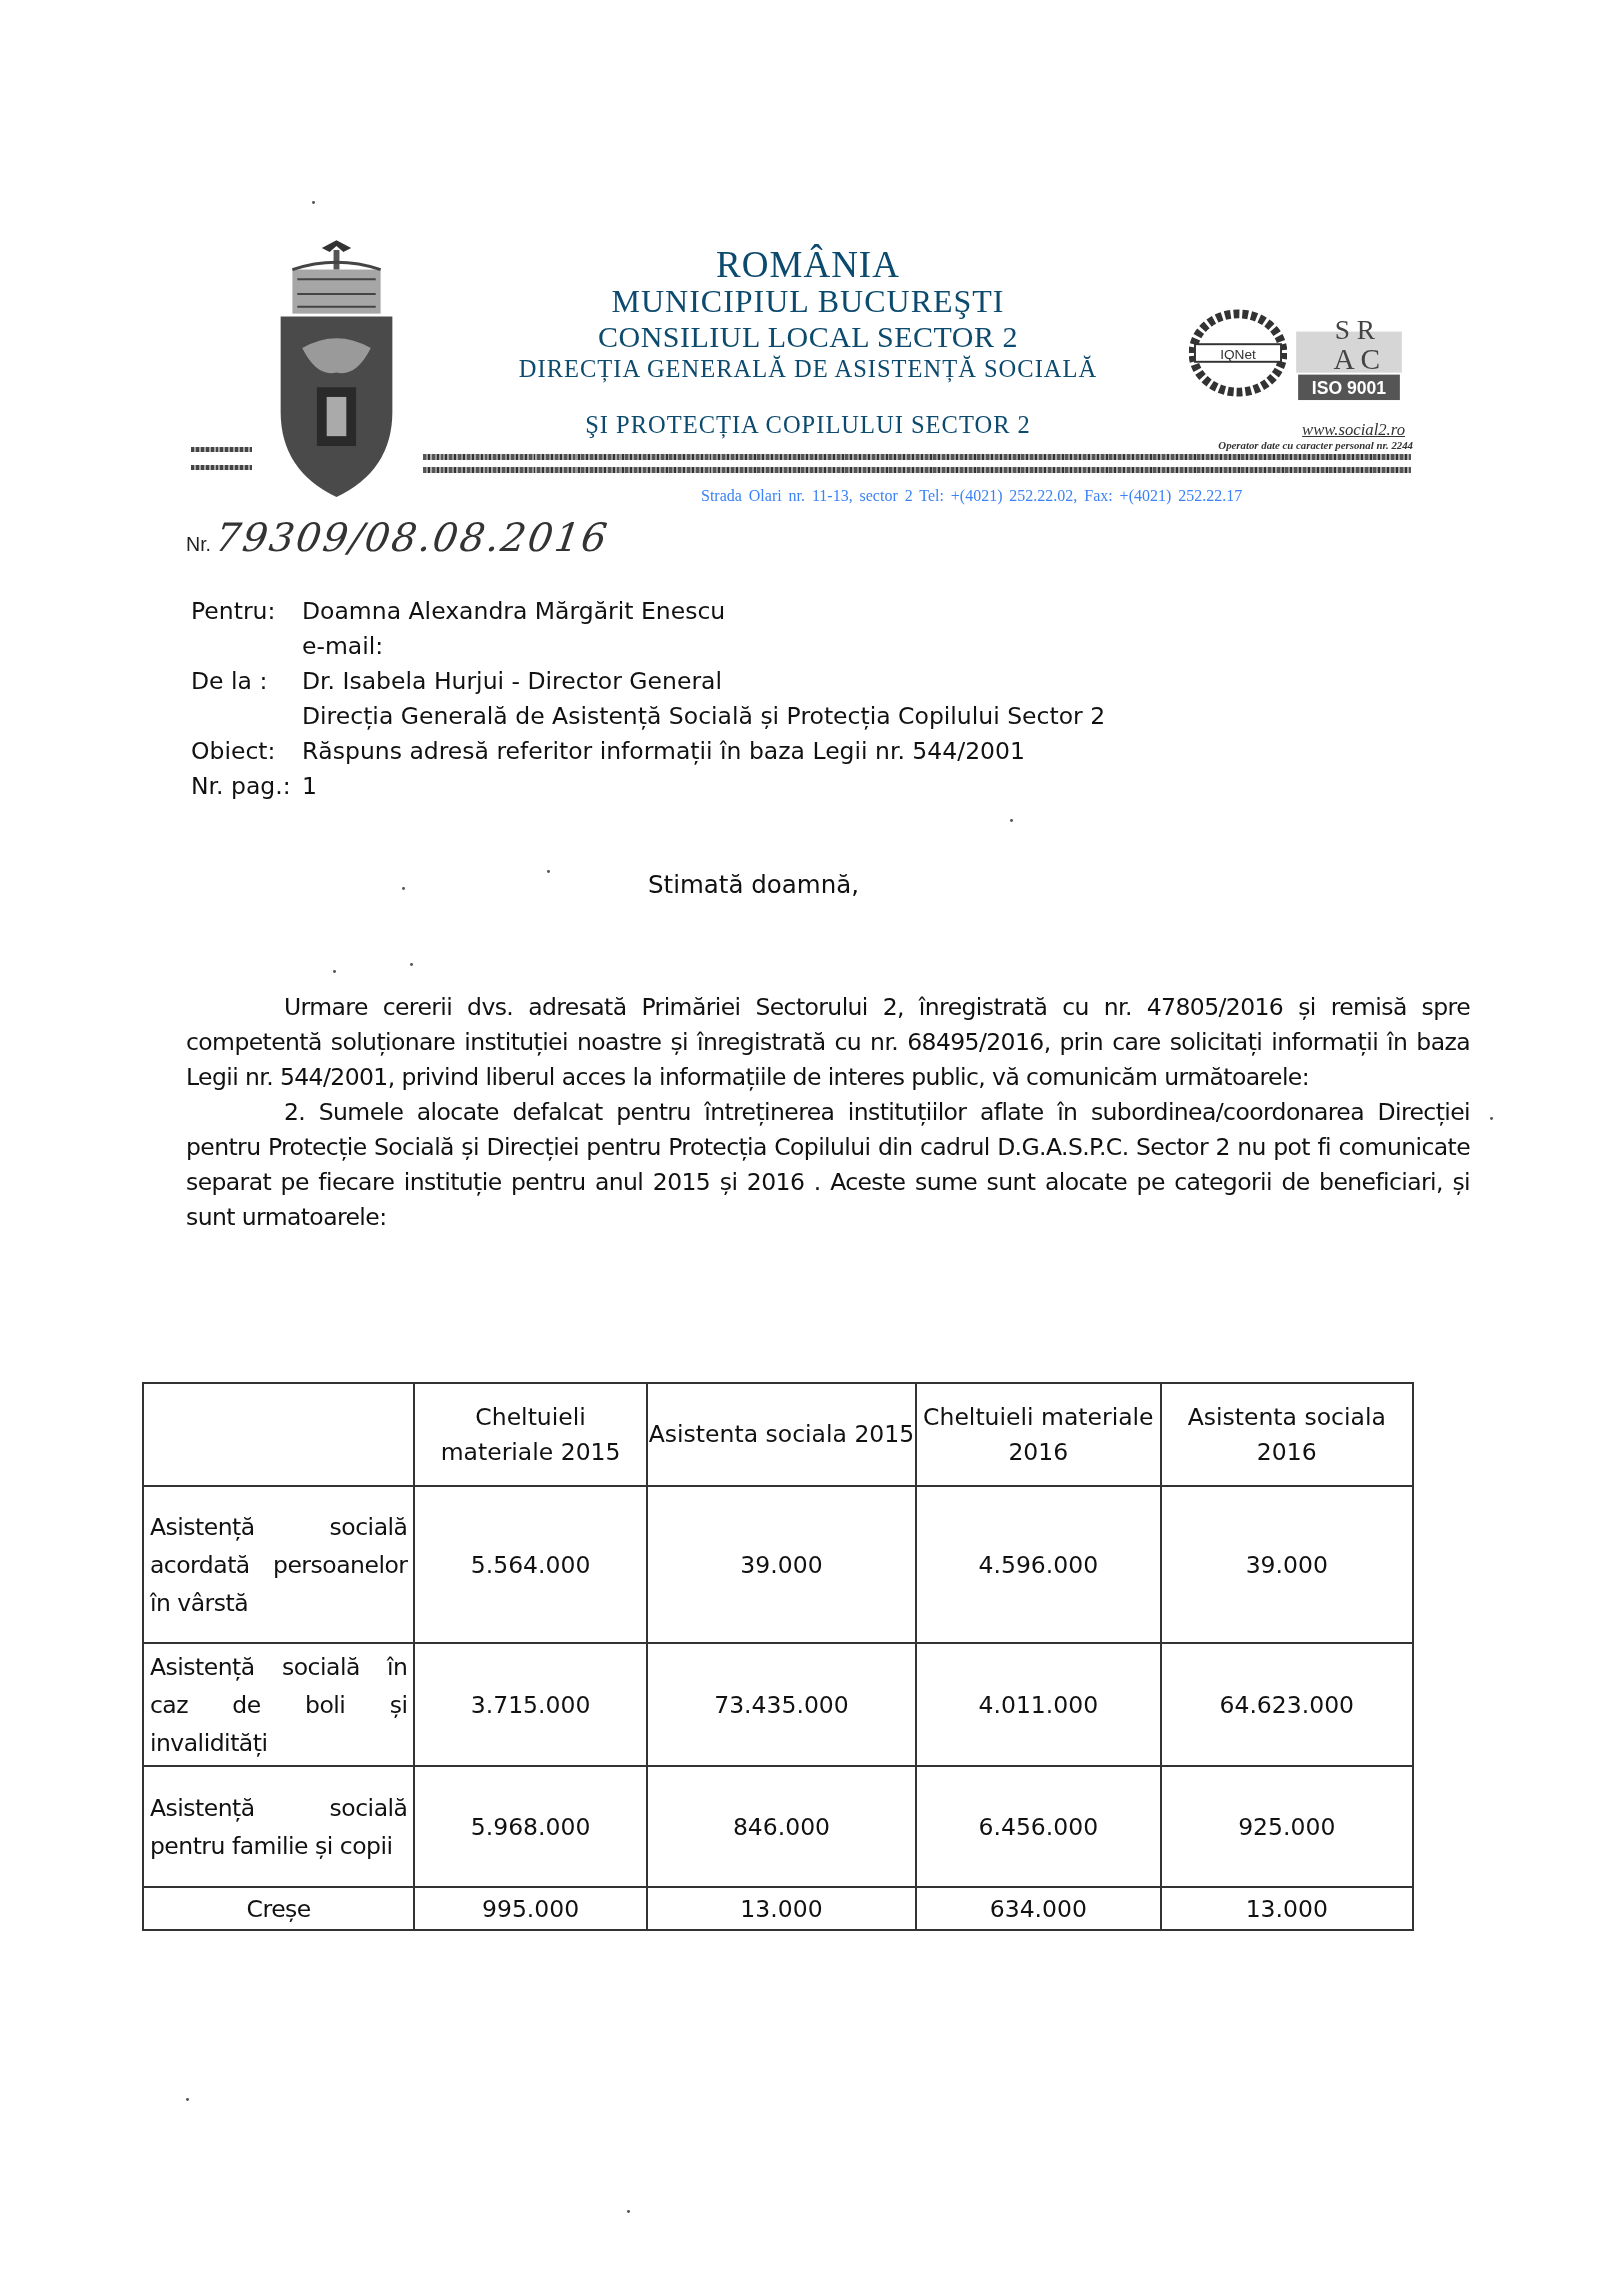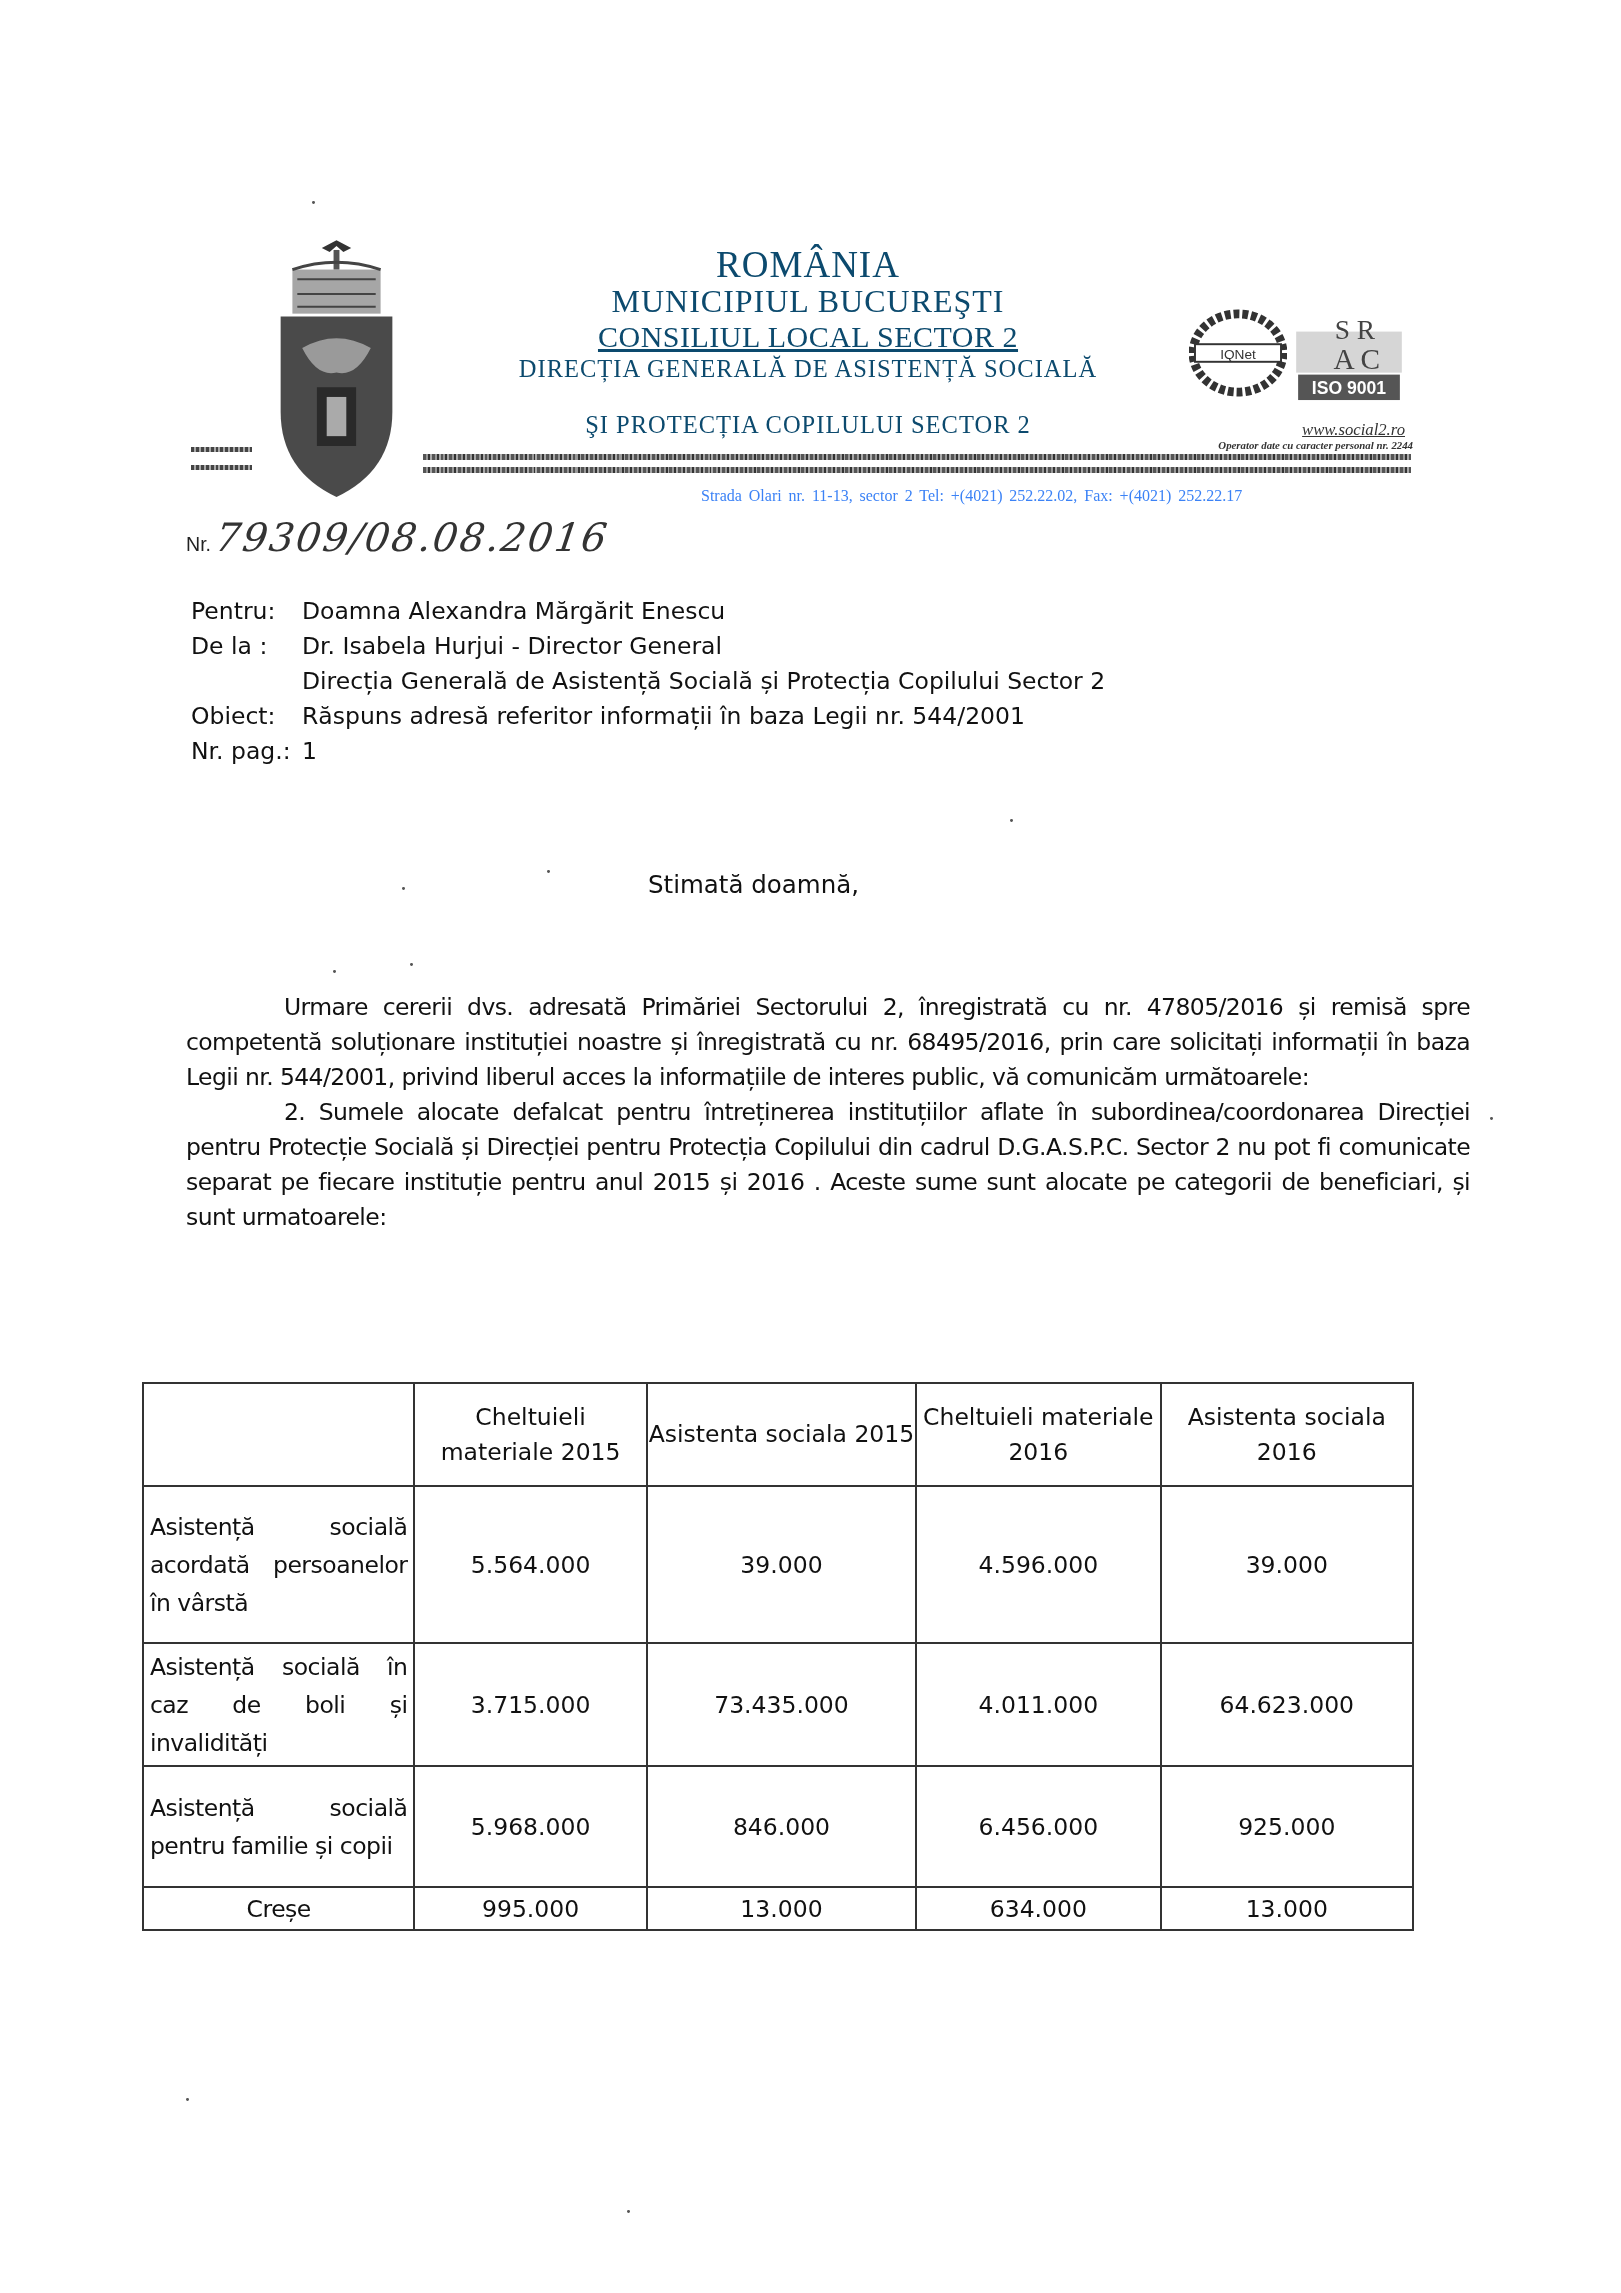--- a/index.html
+++ b/index.html
@@ -6,21 +6,21 @@
   body { width: 1621px; height: 2294px; position: relative; overflow: hidden;
          font-family: "DejaVu Sans", sans-serif; color: #111; }
   .abs { position: absolute; }
 
   
   .crest { left: 263px; top: 240px; width: 147px; height: 260px; }
   .lh { left: 421px; top: 245px; width: 774px; text-align: center;
         font-family: "Liberation Serif", serif; color: #0c4a6e; }
   .lh .l1 { font-size: 37px; line-height: 39px; letter-spacing: 1px; }
   .lh .l2 { font-size: 32px; line-height: 35px; letter-spacing: 1px; }
-  .lh .l3 { font-size: 30px; line-height: 35px; letter-spacing: 0.5px; text-decoration: underline; }
+  .lh .l3 { font-size: 30px; line-height: 35px; letter-spacing: 0.5px; }
   .lh .l4 { font-size: 24.5px; line-height: 29px; letter-spacing: 1px; }
   .lh .l5 { font-size: 24.5px; line-height: 27.4px; letter-spacing: 1px; margin-top: 28px; }
   .logo-iqnet { left: 1189px; top: 309px; width: 98px; height: 88px; }
   .logo-srac { left: 1296px; top: 312px; width: 128px; height: 90px; }
   .website { right: 216px; top: 420px; font-family: "Liberation Serif", serif;
              font-size: 16.7px; font-style: italic; text-decoration: underline; color: #333; }
   .operator { right: 208px; top: 439px; font-family: Liberation Serif, serif;
               font-size: 10.8px; font-style: italic; font-weight: bold; color: #333; }
   .rule { left: 423px; width: 988px; height: 5.9px;
           background: repeating-linear-gradient(90deg, #555 0 2.9px, #999 2.9px 4.9px, #333 4.9px 6.9px, #aaa 6.9px 8.8px); }
@@ -120,20 +120,24 @@
   <span class="label">Nr.</span>
   <span class="hand">79309/08.08.2016</span>
 </div>
 
 <div class="abs meta">
   <div class="row">
     <span class="k">Pentru:</span>
     <span class="v">Doamna Alexandra Mărgărit Enescu</span>
   </div>
   <div class="row">
+    <span class="k"></span>
+    <span class="v">e-mail:</span>
+  </div>
+  <div class="row">
     <span class="k">De la  :</span>
     <span class="v">Dr. Isabela Hurjui  - Director General</span>
   </div>
   <div class="row">
     <span class="k"></span>
     <span class="v">Direcția Generală de Asistență Socială și Protecția Copilului Sector 2</span>
   </div>
   <div class="row">
     <span class="k">Obiect:</span>
     <span class="v">Răspuns adresă referitor informații în baza Legii nr. 544/2001</span>

